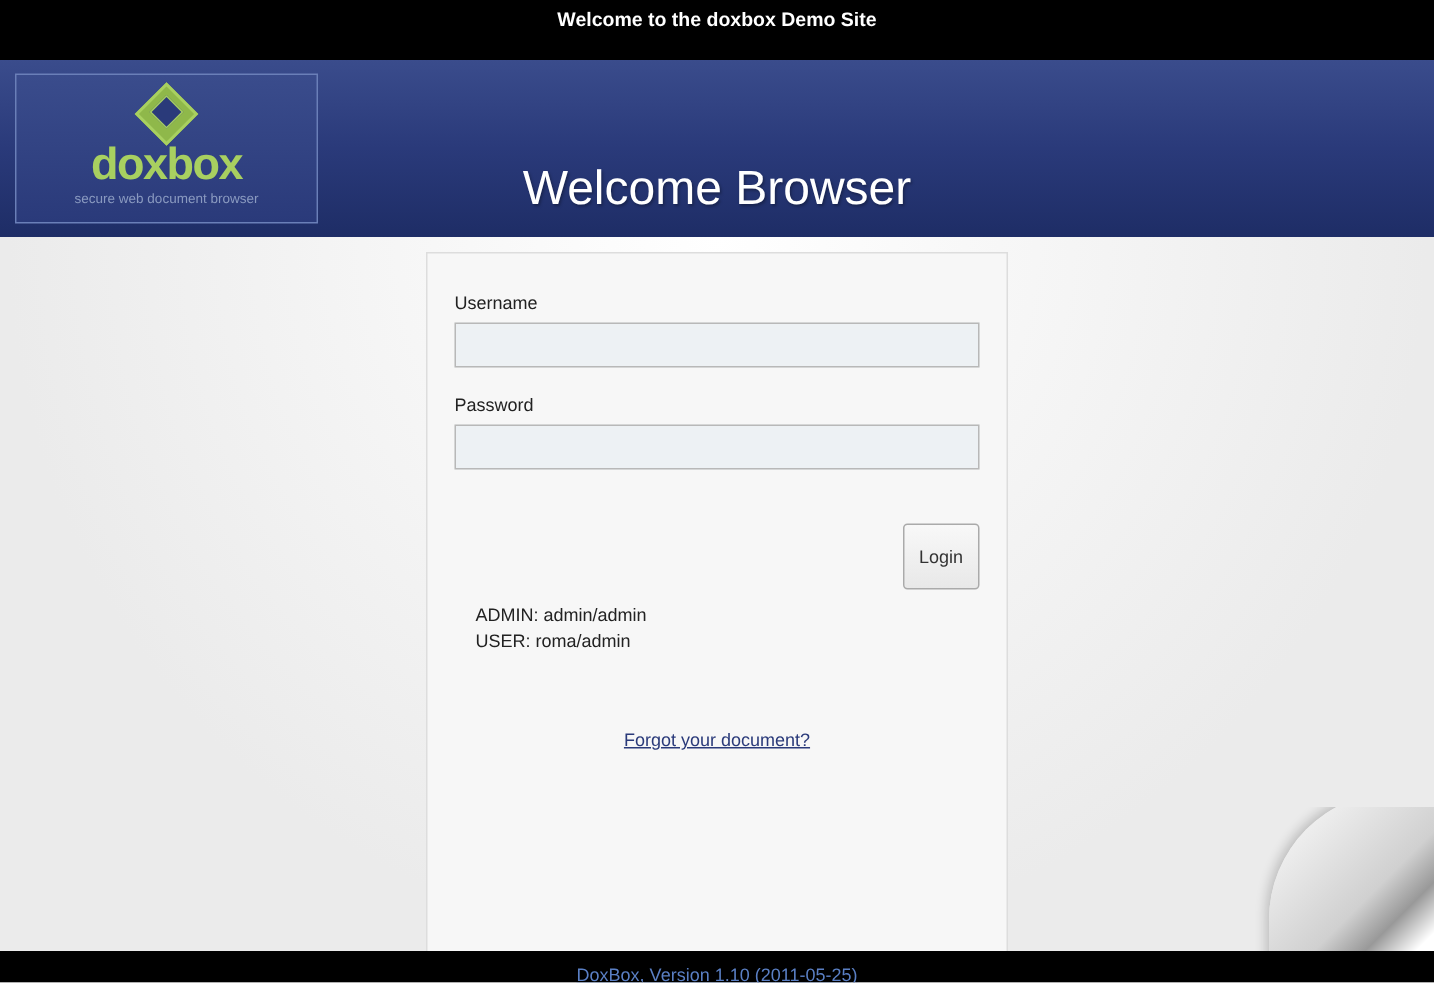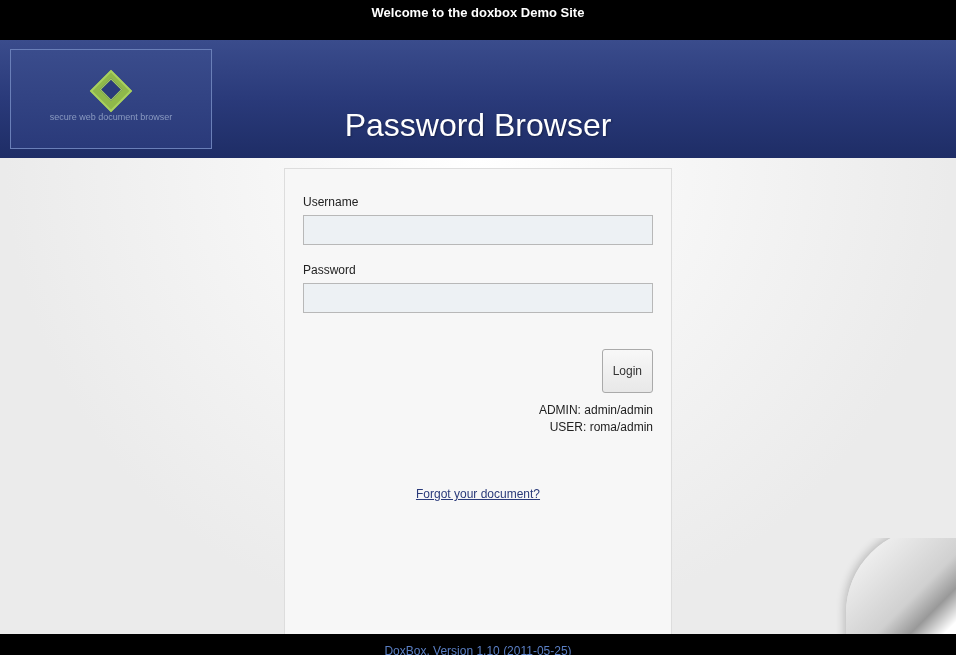--- a/index.html
+++ b/index.html
@@ -130,21 +130,20 @@
       font-size: 12px;
       color: #222;
       margin-top: 4px;
     }
     .demo-title {
       margin-bottom: 4px;
     }
     .demo-line {
       margin-left: 14px;
       margin-bottom: 3px;
-      text-align: right;
     }
     .forgot-link {
       text-align: center;
       margin-top: 50px;
     }
     .forgot-link a {
       color: #2a3a7a;
       font-size: 12px;
       text-decoration: underline;
     }
@@ -187,23 +186,24 @@
 </head>
 <body>
 
 <div class="top-bar">
   <span>Welcome to the doxbox Demo Site</span>
 </div>
 
 <div class="header">
   <div class="logo-box">
     <div class="logo-diamond"></div>
+    <div class="logo-text">doxbox</div>
     <div class="logo-tagline">secure web document browser</div>
   </div>
-  <div class="page-title">Password Browser</div>
+  <div class="page-title">Welcome Browser</div>
 </div>
 
 <div class="content-area">
   <div class="login-panel">
     <label class="field-label">Username</label>
     <input type="text" class="text-input" value="" style="">
     
     <label class="field-label">Password</label>
     <input type="password" class="text-input" value="" style="">
     

